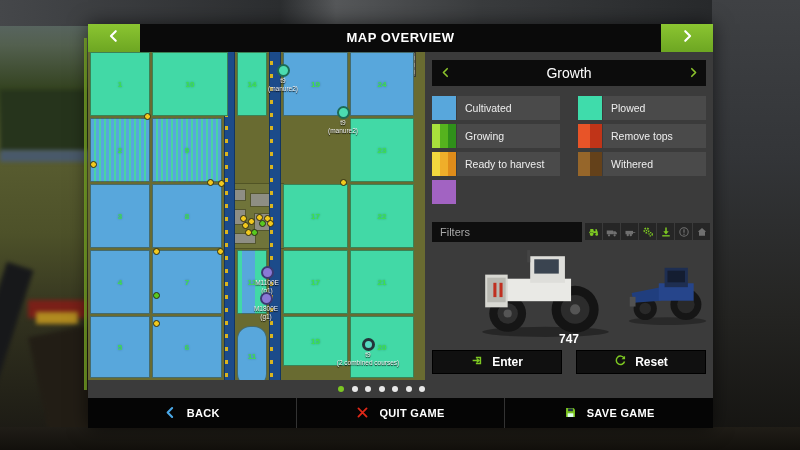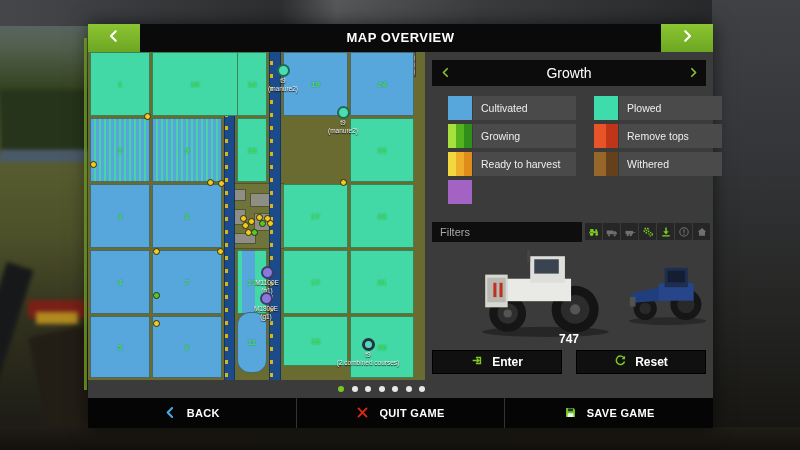--- a/index.html
+++ b/index.html
@@ -54,21 +54,21 @@
     font-size:6.5px;line-height:7.5px;text-shadow:0 1px 1px #000;}
   .dots-strip{position:absolute;left:0;top:356px;width:337px;height:18px;background:#3b3b3b;}
   .pgdot{position:absolute;top:6px;width:6px;height:6px;border-radius:50%;background:#e8e8e8;cursor:pointer;}
   .pgdot.active{background:#7cc623;}
   
   .growth-bar{position:absolute;left:344px;top:36px;width:274px;height:26px;background:#0c0c0c;}
   .growth-title{position:absolute;left:0;right:0;top:0;height:26px;line-height:26px;text-align:center;color:#fff;font-size:14px;}
   .growth-ch{position:absolute;top:0;width:26px;height:26px;display:flex;align-items:center;justify-content:center;cursor:pointer;}
   .growth-ch svg{width:11px;height:11px;stroke:#8bc22c;}
   .legend-col{position:absolute;width:128px;}
-  .legend-row{position:absolute;left:0;width:128px;height:24px;margin-left:16px;}
+  .legend-row{position:absolute;left:0;width:128px;height:24px;}
   .sw{position:absolute;left:0;top:0;width:24px;height:24px;}
   .legend-lab{position:absolute;left:25px;right:0;top:0;height:24px;background:#4a4a4a;color:#eee;
     font-size:10.5px;line-height:24px;padding-left:8px;}
   .filters-bar{position:absolute;left:344px;top:198px;width:150px;height:20px;background:#0e0e0e;}
   .filters-lab{color:#a8a8a8;font-size:11px;line-height:20px;padding-left:8px;}
   .ficon{position:absolute;top:199px;width:17px;height:17px;background:#262626;display:flex;align-items:center;justify-content:center;cursor:pointer;}
   .ficon svg{width:12px;height:12px;}
   .veh{position:absolute;cursor:pointer;}
   .veh-name{position:absolute;left:344px;top:308px;width:274px;text-align:center;color:#fff;font-weight:bold;font-size:12px;}
   .act-btn{position:absolute;top:326px;width:130px;height:24px;background:#101010;color:#fff;font-weight:bold;font-size:12px;
@@ -121,41 +121,38 @@
         <div class="bldg" style="left:8px;top:26px;width:12px;height:14px;"></div>
         <div class="bldg" style="left:30px;top:30px;width:20px;height:16px;"></div>
         <div class="bldg" style="left:6px;top:50px;width:24px;height:9px;"></div>
       </div>
       <div class="farmstead" style="left:290px;top:0;width:38px;height:25px;"></div>
     <div class="road-v" style="left: 136px; width: 11px;"></div>
         <div class="road-v" style="left: 181px; width: 12px;"></div>
         <div class="field plowed" style="left: 2px; top: 0px; width: 60px; height: 64px;">
           <span class="fnum">1</span>
         </div>
-        <div class="field plowed" style="left: 64px; top: 0px; width: 86px; height: 64px;">
+        <div class="field plowed" style="left: 64px; top: 0px; width: 76px; height: 64px;">
           <span class="fnum">10</span>
         </div>
         <div class="field plowed" style="left: 149px; top: 0px; width: 30px; height: 64px;">
           <span class="fnum">14</span>
         </div>
         <div class="field cultivated" style="left: 195px; top: 0px; width: 65px; height: 64px;">
           <span class="fnum">19</span>
         </div>
         <div class="field cultivated" style="left: 262px; top: 0px; width: 64px; height: 64px;">
           <span class="fnum">24</span>
         </div>
         <div class="field striped" style="left: 2px; top: 66px; width: 60px; height: 64px;">
           <span class="fnum">2</span>
         </div>
         <div class="field striped" style="left: 64px; top: 66px; width: 70px; height: 64px;">
           <span class="fnum">9</span>
         </div>
-        <div class="field plowed" style="left: 149px; top: 66px; width: 30px; height: 64px;">
-          <span class="fnum">13</span>
-        </div>
         <div class="field plowed" style="left: 262px; top: 66px; width: 64px; height: 64px;">
           <span class="fnum">23</span>
         </div>
         <div class="field cultivated" style="left: 2px; top: 132px; width: 60px; height: 64px;">
           <span class="fnum">3</span>
         </div>
         <div class="field cultivated" style="left: 64px; top: 132px; width: 70px; height: 64px;">
           <span class="fnum">8</span>
         </div>
         <div class="field plowed" style="left: 195px; top: 132px; width: 65px; height: 64px;">
@@ -178,21 +175,21 @@
         </div>
         <div class="field plowed" style="left: 262px; top: 198px; width: 64px; height: 64px;">
           <span class="fnum">21</span>
         </div>
         <div class="field cultivated" style="left: 2px; top: 264px; width: 60px; height: 62px;">
           <span class="fnum">5</span>
         </div>
         <div class="field cultivated" style="left: 64px; top: 264px; width: 70px; height: 62px;">
           <span class="fnum">6</span>
         </div>
-        <div class="field cultivated" style="left: 149px; top: 260px; width: 30px; height: 61px; border-radius: 13px;">
+        <div class="field cultivated" style="left: 149px; top: 274px; width: 30px; height: 61px; border-radius: 13px;">
           <span class="fnum">11</span>
         </div>
         <div class="field plowed" style="left: 195px; top: 264px; width: 65px; height: 50px;">
           <span class="fnum">15</span>
         </div>
         <div class="field plowed" style="left: 262px; top: 264px; width: 64px; height: 62px;">
           <span class="fnum">20</span>
         </div>
         <div class="mk-dot yellow" style="left: 56px; top: 61px;"></div>
         <div class="mk-dot yellow" style="left: 2px; top: 109px;"></div>

